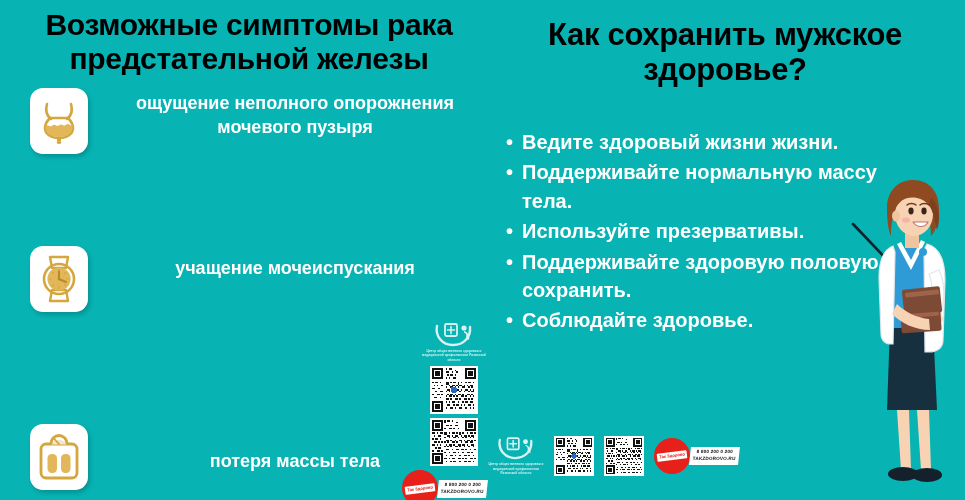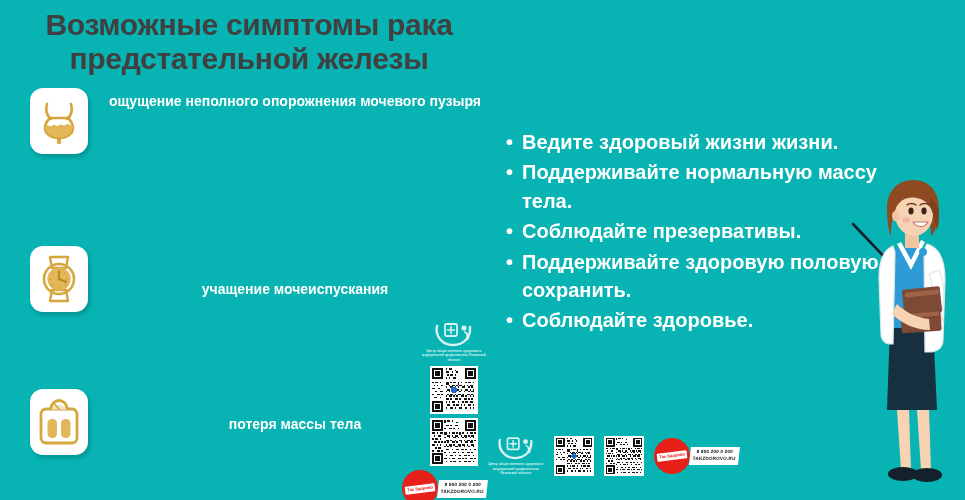--- a/index.html
+++ b/index.html
@@ -11,21 +11,21 @@
     -webkit-font-smoothing:antialiased;
   }
   #poster{
     position:relative;width:965px;height:500px;
     background:#07b3b3;overflow:hidden;
   }
 
   
   .title{
     position:absolute;
-    color:#404040;
+    color:#000000;
     font-weight:bold;
     text-align:center;
     line-height:1.12;
     letter-spacing:-0.3px;
   }
   #title-left{
     left:4px;top:8px;width:490px;
     font-size:30px;
   }
   #title-right{
@@ -45,30 +45,30 @@
     position:absolute;left:30px;top:0;
     width:58px;height:66px;
     background:#ffffff;border-radius:13px;
     box-shadow:2px 3px 4px rgba(0,0,0,.18);
     display:flex;align-items:center;justify-content:center;
   }
   .sym-tile svg{display:block;}
   .sym-text{
     position:absolute;left:100px;width:390px;
     text-align:center;
-    color:#ffffff;font-weight:bold;font-size:14px;
+    color:#ffffff;font-weight:bold;font-size:18px;
     line-height:1.32;
   }
 
   
   #row-0{top:0px;}   #row-0 .sym-text{top:4px;}
   #row-1{top:78px;}  #row-1 .sym-text{top:20px;}
-  #row-2{top:158px;} #row-2 .sym-text{top:34px;}
+  #row-2{top:158px;} #row-2 .sym-text{top:11px;}
   #row-3{top:240px;} #row-3 .sym-text{top:26px;}
-  #row-4{top:301px;} #row-4 .sym-text{top:26px;}
+  #row-4{top:336px;} #row-4 .sym-text{top:26px;}
 
   
   #advice-list{
     position:absolute;left:505px;top:128px;width:400px;
   }
   .advice-item{
     position:relative;
     color:#ffffff;font-weight:bold;font-size:20px;
     line-height:1.42;
     padding-left:17px;
@@ -130,20 +130,21 @@
   #cluster-2 .qr{width:36px;height:36px;}
   #cluster-2 .badge-row{display:flex;align-items:center;}
 </style>
 </head>
 <body>
 
 <div id="poster">
 
   <div class="title" id="title-left">Возможные симптомы рака предстательной железы</div>
 
+  <div class="title" id="title-right">Как сохранить мужское здоровье?</div>
 
   <div id="symptom-list">
 
     <div class="symptom-row" id="row-0">
       <div class="sym-tile">
         <span>
         <svg width="40" height="46" viewBox="0 0 40 46">
           <g fill="none" stroke="#d4a63c" stroke-width="2.6" stroke-linecap="round">
             <path d="M8 6 C6 13 8 18 12 21"></path>
             <path d="M32 6 C34 13 32 18 28 21"></path>
@@ -211,21 +212,21 @@
     <div class="advice-item">
       <span class="bullet">•</span>
       <span>Ведите здоровый жизни жизни.</span>
     </div>
     <div class="advice-item">
       <span class="bullet">•</span>
       <span>Поддерживайте нормальную массу тела.</span>
     </div>
     <div class="advice-item">
       <span class="bullet">•</span>
-      <span>Соблюдайте презервативы.</span>
+      <span>Используйте презервативы.</span>
     </div>
     <div class="advice-item">
       <span class="bullet">•</span>
       <span>Поддерживайте здоровую половую сохранить.</span>
     </div>
     <div class="advice-item">
       <span class="bullet">•</span>
       <span>Соблюдайте здоровье.</span>
     </div>
   </div>

